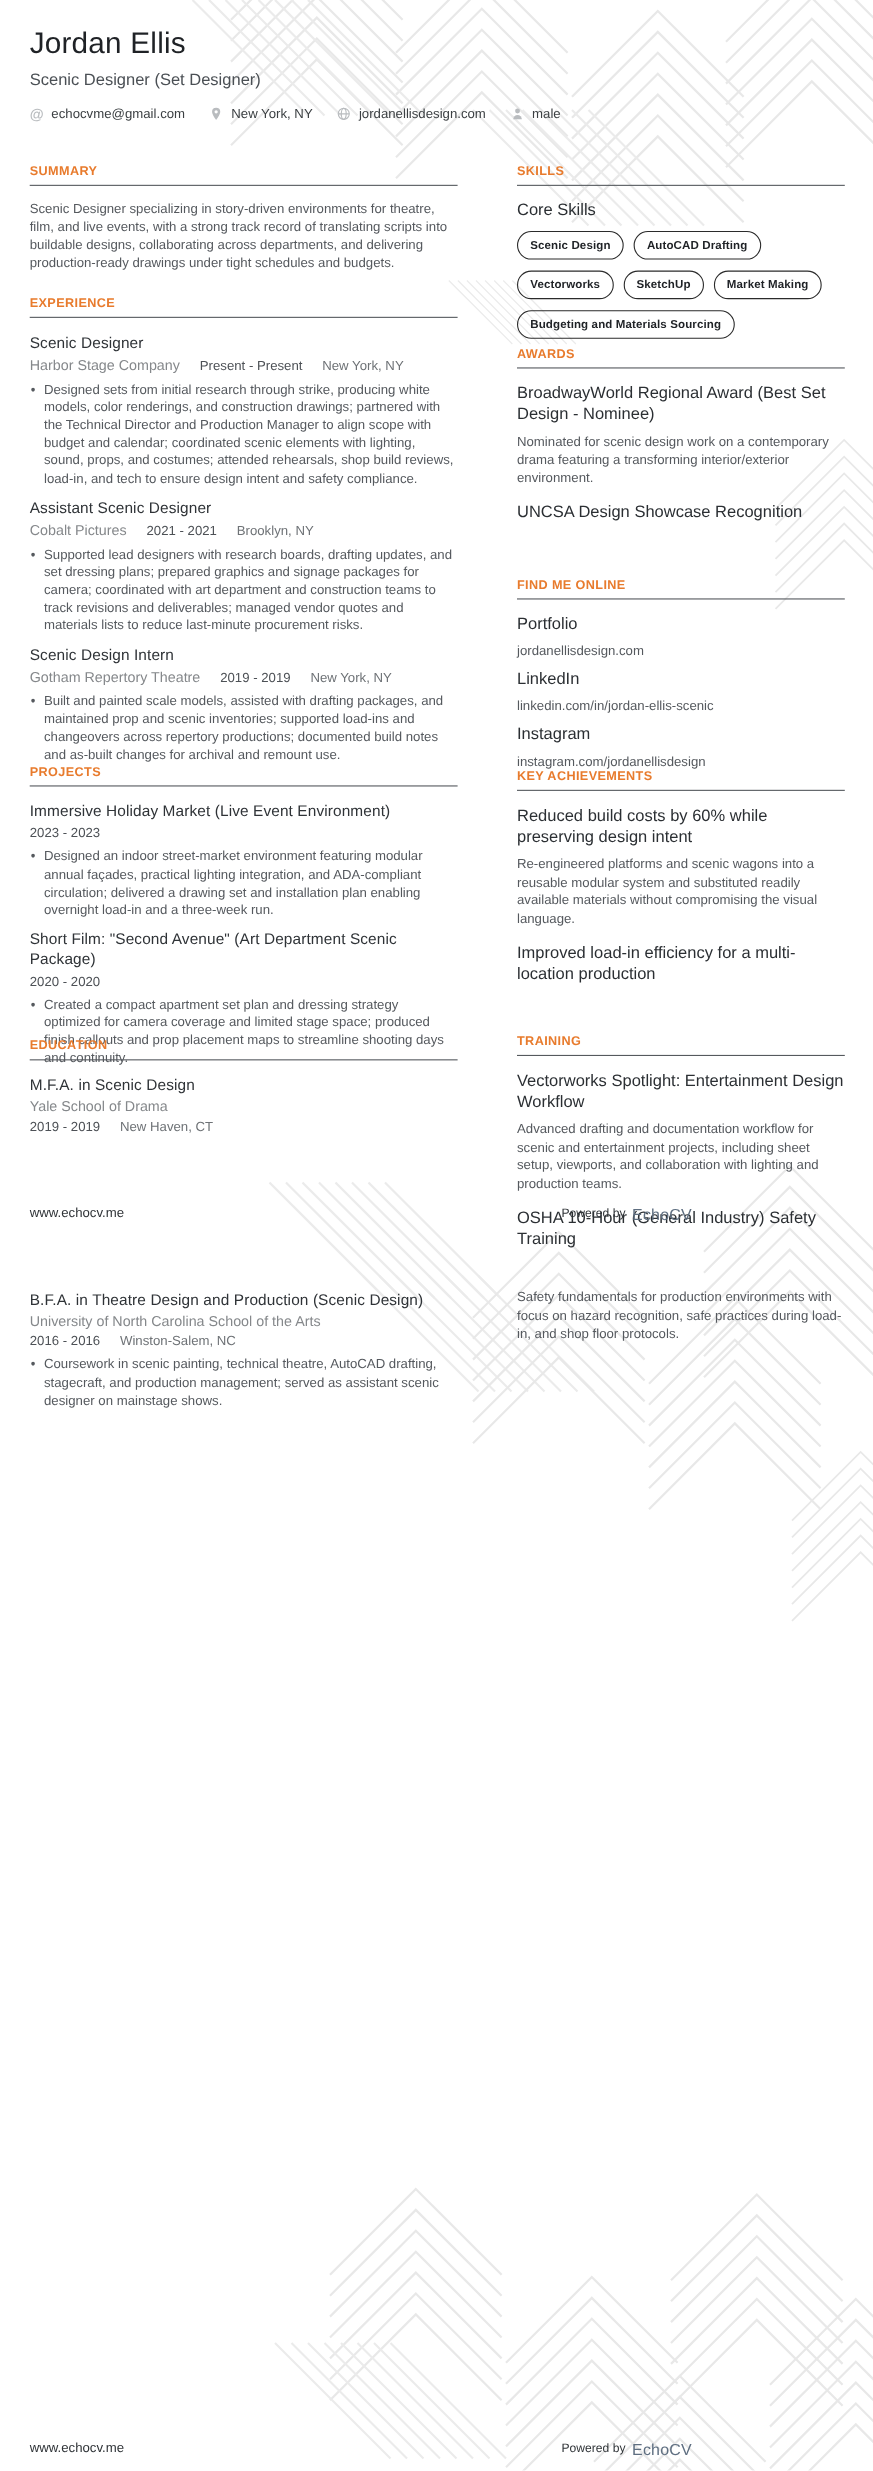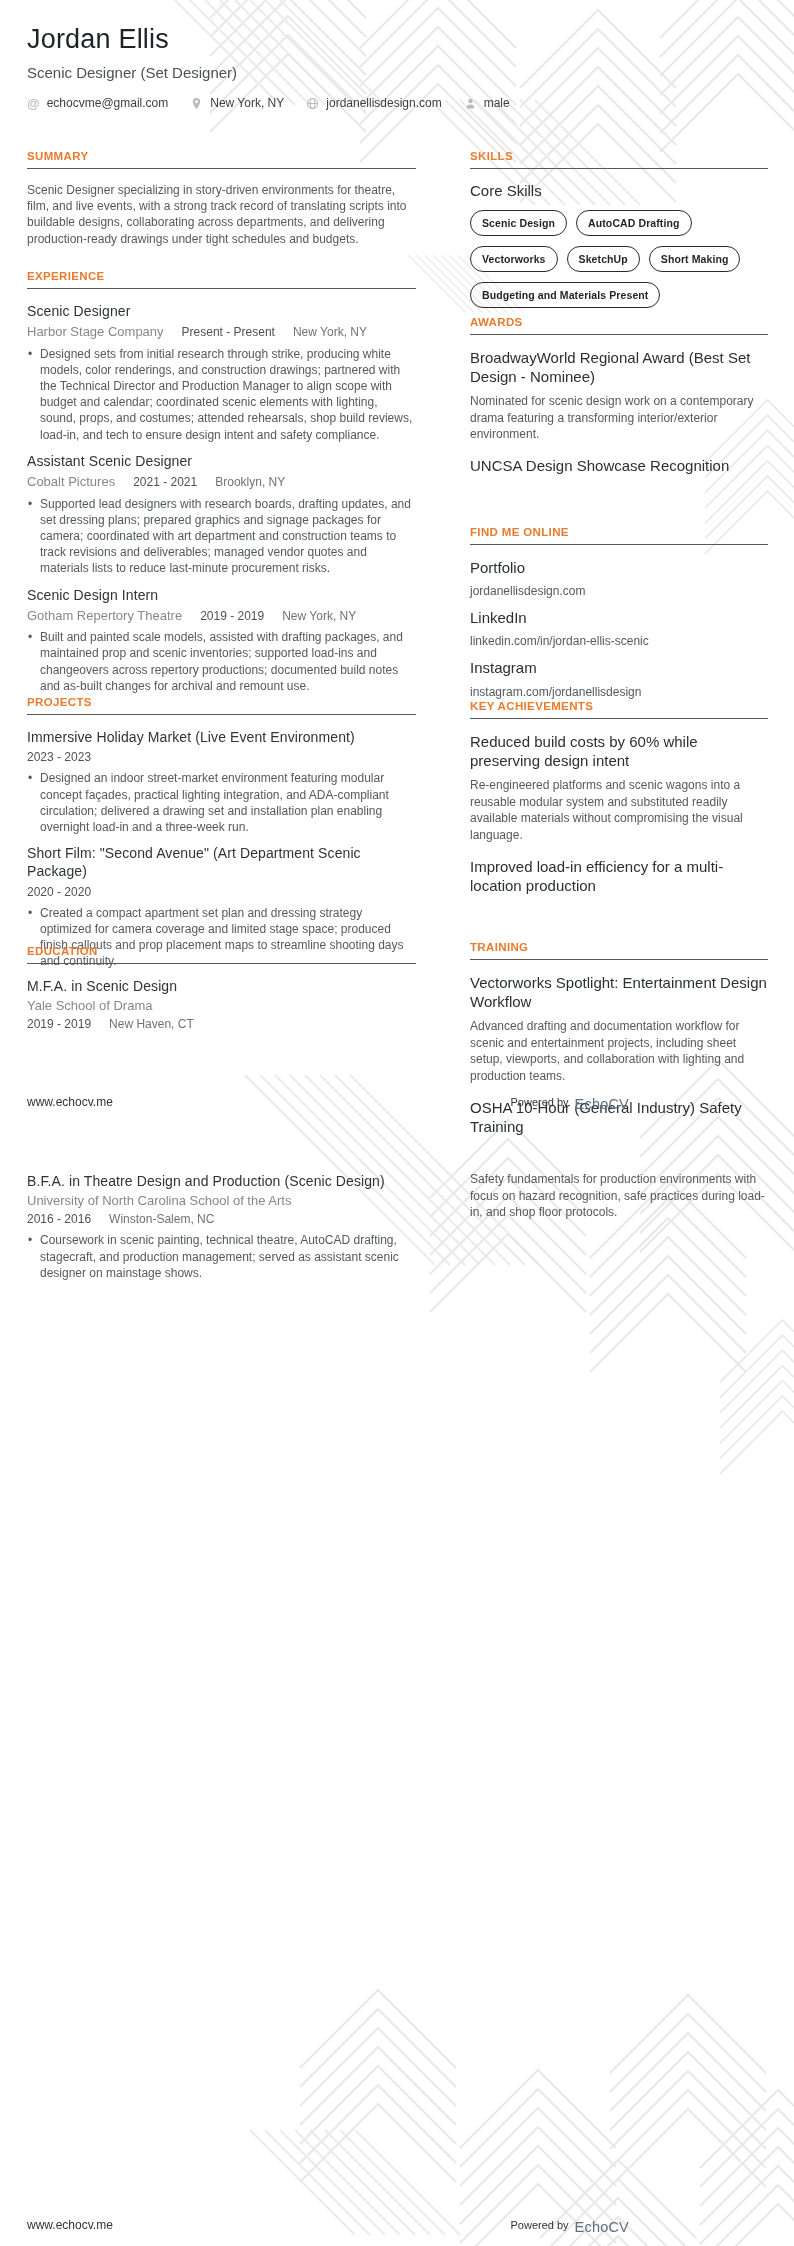--- a/index.html
+++ b/index.html
@@ -203,21 +203,21 @@
 
   <div class="sec sl" style="top:696px">
     <h2 class="sec-h">PROJECTS</h2>
 
     <div class="item">
       <h3 class="ititle">Immersive Holiday Market (Live Event Environment)</h3>
       <div class="meta">
         <span class="dates">2023 - 2023</span>
       </div>
       <ul class="blist">
-          <li>Designed an indoor street-market environment featuring modular concept façades, practical lighting integration, and ADA-compliant circulation; delivered a drawing set and installation plan enabling overnight load-in and a three-week run.</li>
+          <li>Designed an indoor street-market environment featuring modular annual façades, practical lighting integration, and ADA-compliant circulation; delivered a drawing set and installation plan enabling overnight load-in and a three-week run.</li>
         </ul>
     </div>
 
     <div class="item">
       <h3 class="ititle">Short Film: "Second Avenue" (Art Department Scenic Package)</h3>
       <div class="meta">
         <span class="dates">2020 - 2020</span>
       </div>
       <ul class="blist">
           <li>Created a compact apartment set plan and dressing strategy optimized for camera coverage and limited stage space; produced finish callouts and prop placement maps to streamline shooting days and continuity.</li>
@@ -238,22 +238,22 @@
   </div>
 
   <div class="sec sr" style="top:150px">
     <h2 class="sec-h">SKILLS</h2>
     <div class="groupname">Core Skills</div>
     <div class="chips">
       <span class="chip">Scenic Design</span>
       <span class="chip">AutoCAD Drafting</span>
       <span class="chip">Vectorworks</span>
       <span class="chip">SketchUp</span>
-      <span class="chip">Short Making</span>
-      <span class="chip">Budgeting and Materials Present</span>
+      <span class="chip">Market Making</span>
+      <span class="chip">Budgeting and Materials Sourcing</span>
     </div>
   </div>
 
   <div class="sec sr" style="top:316px">
     <h2 class="sec-h">AWARDS</h2>
     <h3 class="rtitle">BroadwayWorld Regional Award (Best Set Design - Nominee)</h3>
     <p class="rbody">Nominated for scenic design work on a contemporary drama featuring a transforming interior/exterior environment.</p>
     <h3 class="rtitle">UNCSA Design Showcase Recognition</h3>
   </div>
 

